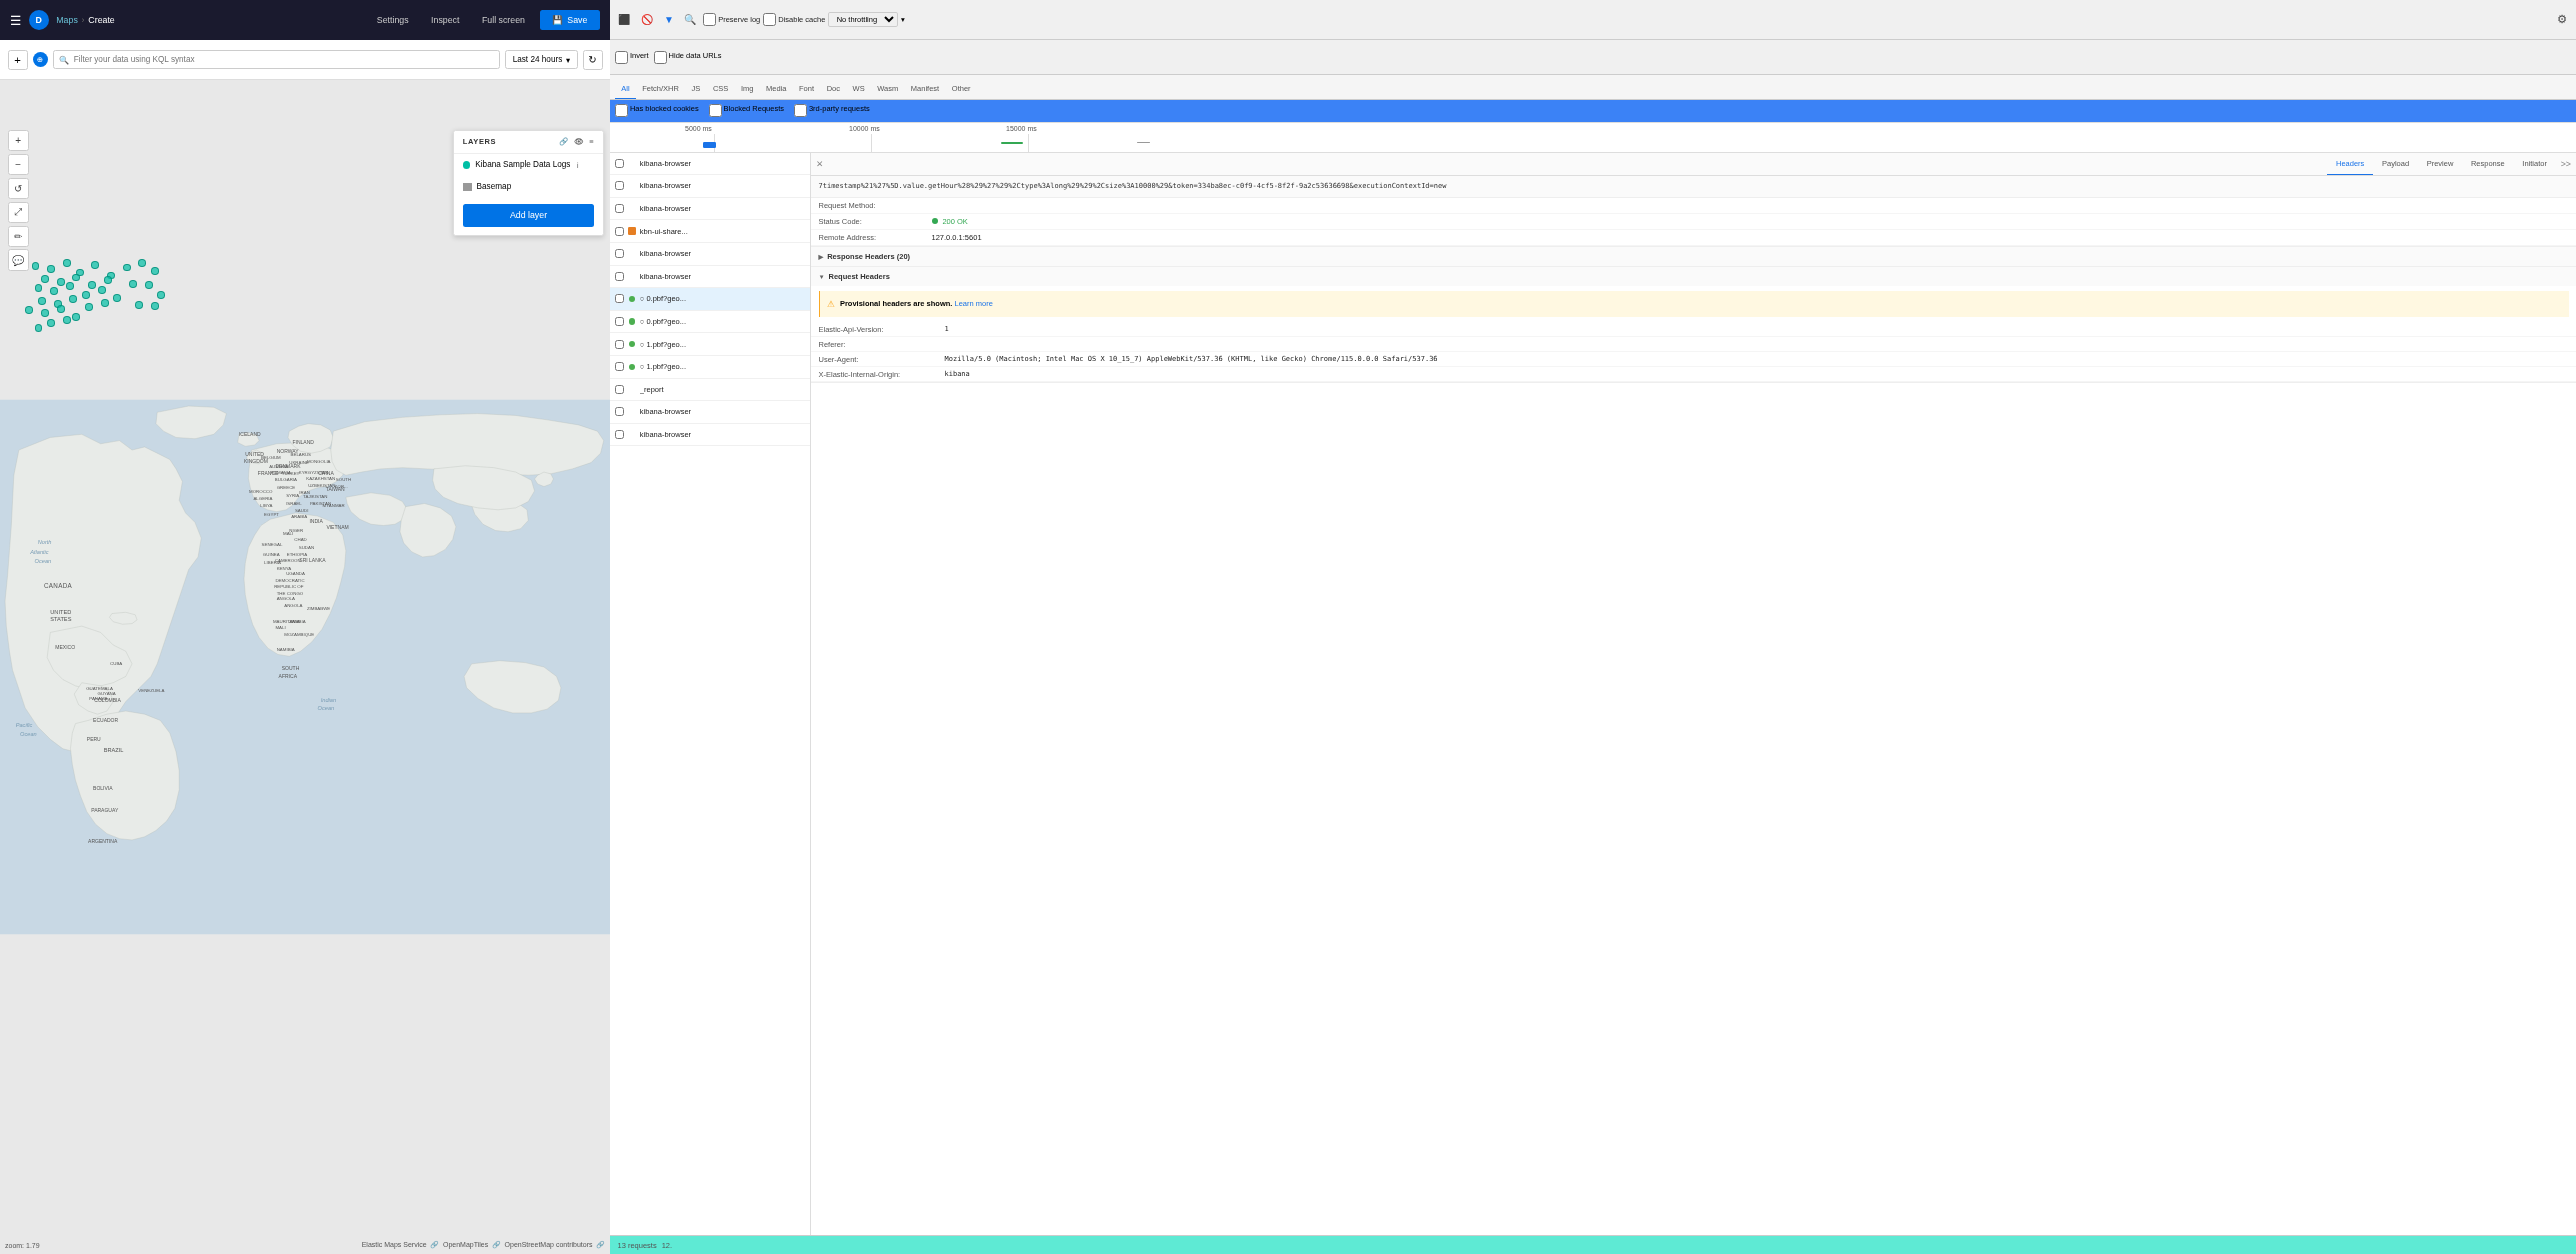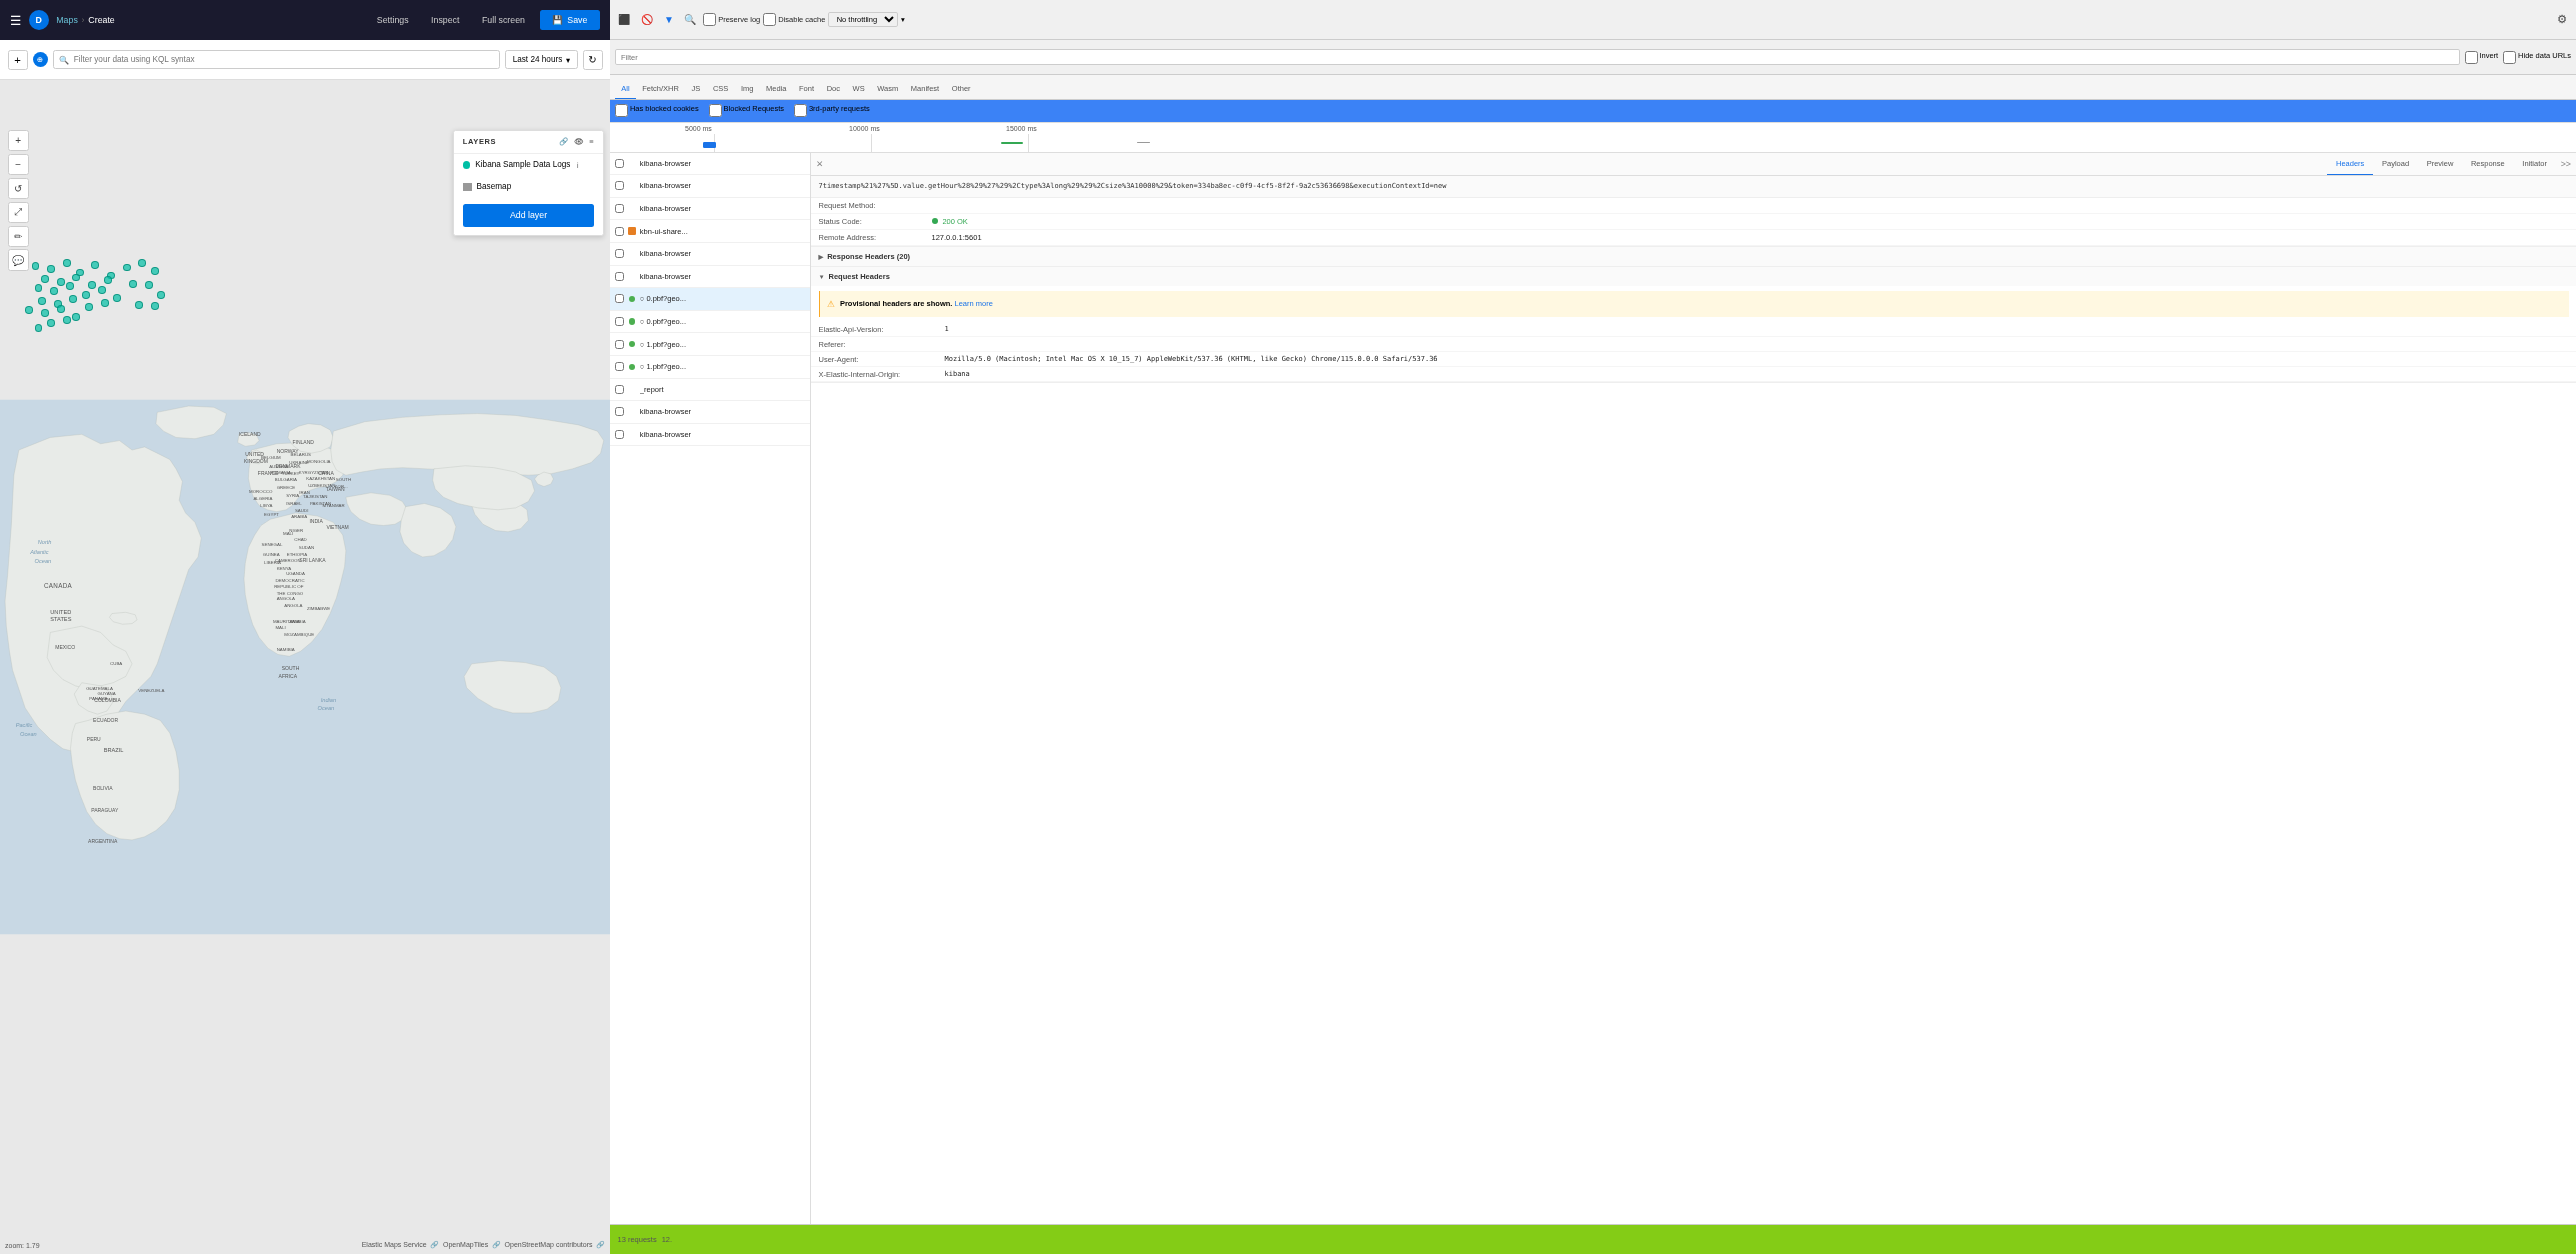--- a/index.html
+++ b/index.html
@@ -220,21 +220,21 @@
 
     
     .req-header-row {
       display: flex; padding: 2.5px 7.5px; font-size: 7.5px; border-bottom: 0.6px solid #f5f5f5;
     }
     .req-header-key { color: #555; width: 126px; flex-shrink: 0; }
     .req-header-value { color: #222; flex: 1; word-break: break-all; font-family: monospace; font-size: 7px; }
 
     
     .net-status-bar {
-      height: 30px; background: #84cc16; border-top: 0.6px solid #ccc;
+      height: 19px; background: #5eead4; border-top: 0.6px solid #ccc;
       display: flex; align-items: center; padding: 0 7.5px; font-size: 7.5px; color: #555; gap: 5px;
     }
 
     
     .world-map { position: absolute; top: 0; left: 0; width: 100%; height: 100%; }
   </style>
 </head>
 <body>
 
 <div style="display:flex; flex-direction:column; width:610px; position:absolute; top:0; left:0; height:1254px;">
@@ -503,21 +503,20 @@
       <span>Disable cache</span>
     </label>
     <select class="dt-select-throttle">
       <option>No throttling</option>
     </select>
     <span>▾</span>
     <button class="dt-icon-btn dt-gear">⚙</button>
   </div>
 
   <div class="net-filter-bar">
-    <input type="text" class="net-filter-input" placeholder="Filter" style="">
     <label class="net-cb">
       <input type="checkbox" style="">
       <span>Invert</span>
     </label>
     <label class="net-cb">
       <input type="checkbox" style="">
       <span>Hide data URLs</span>
     </label>
   </div>
 

